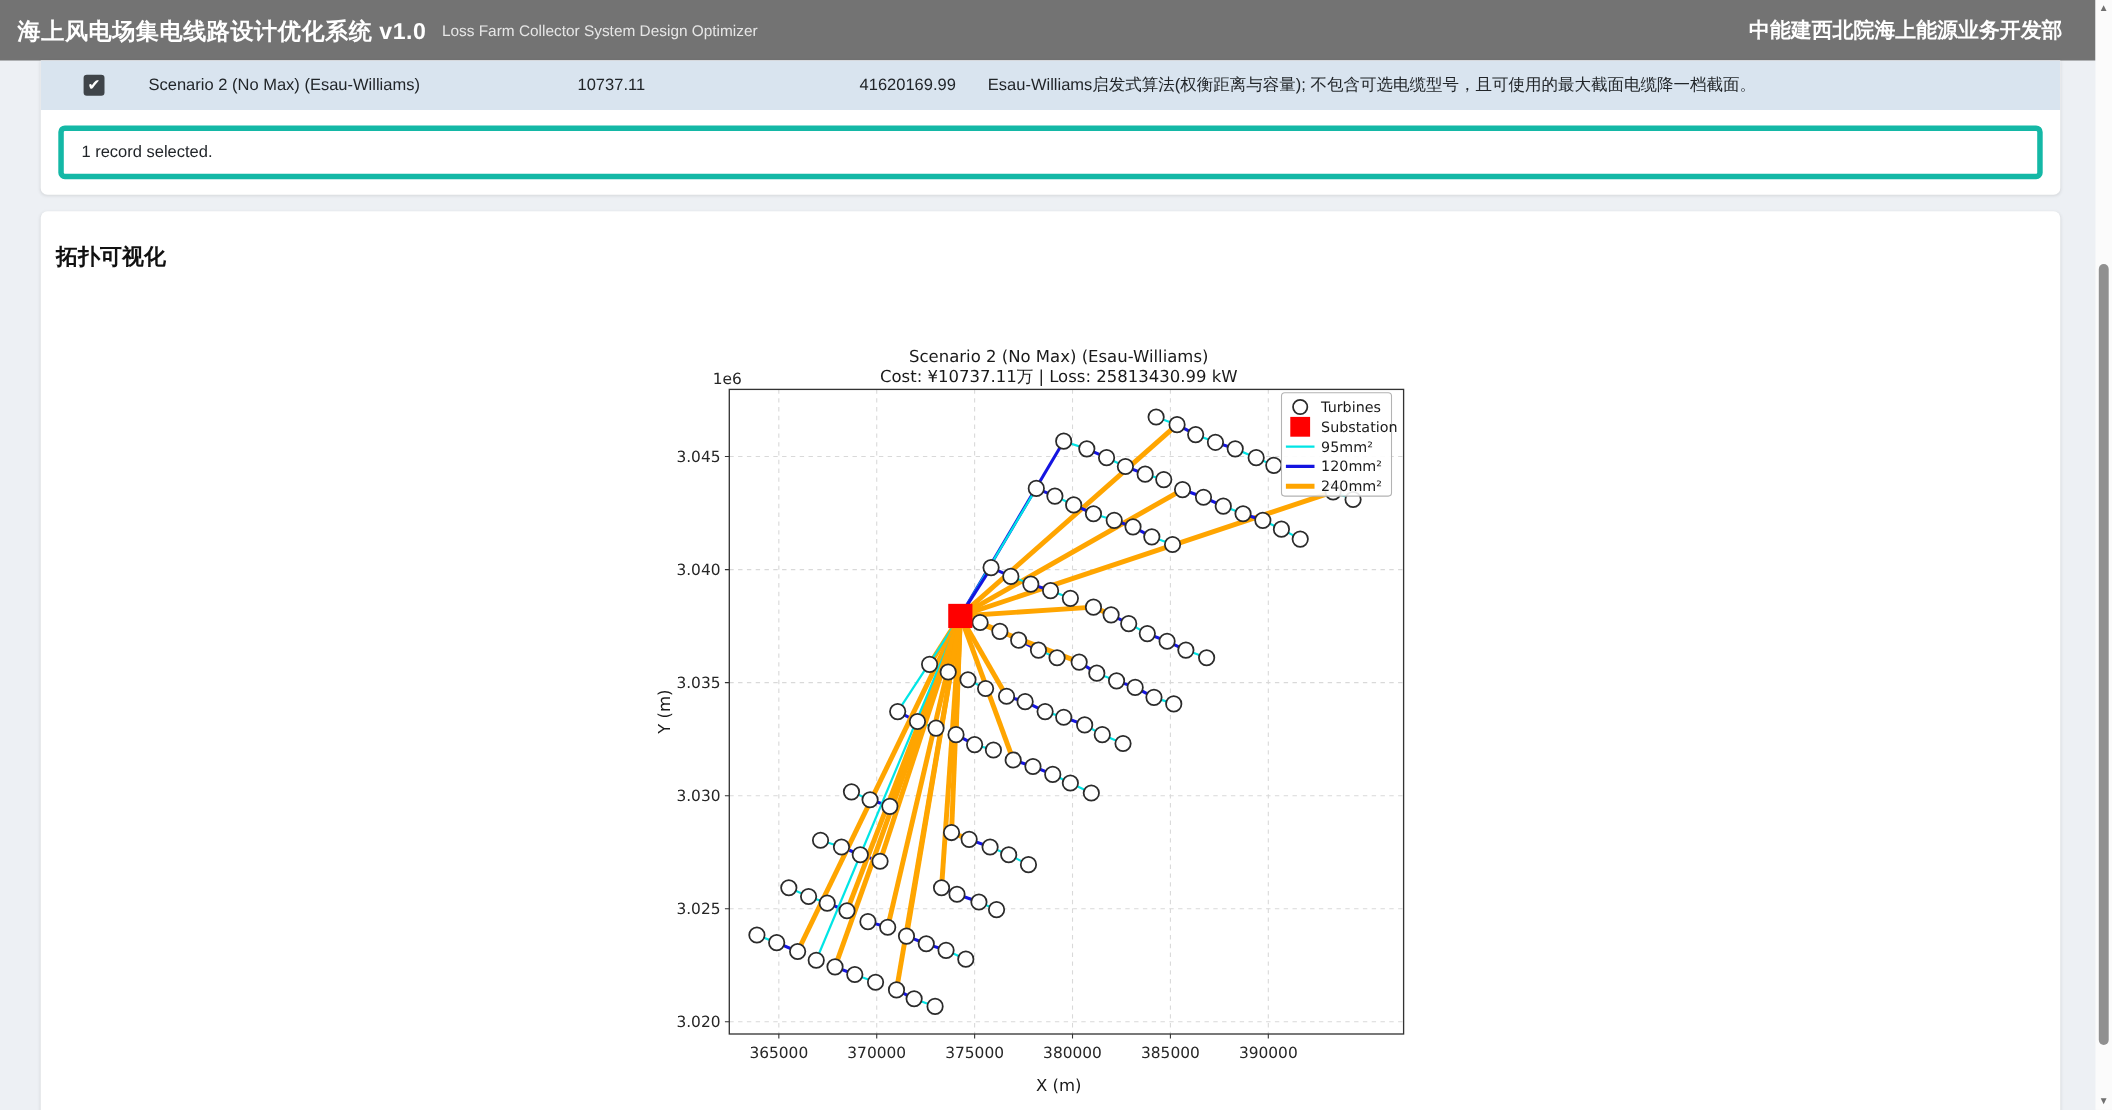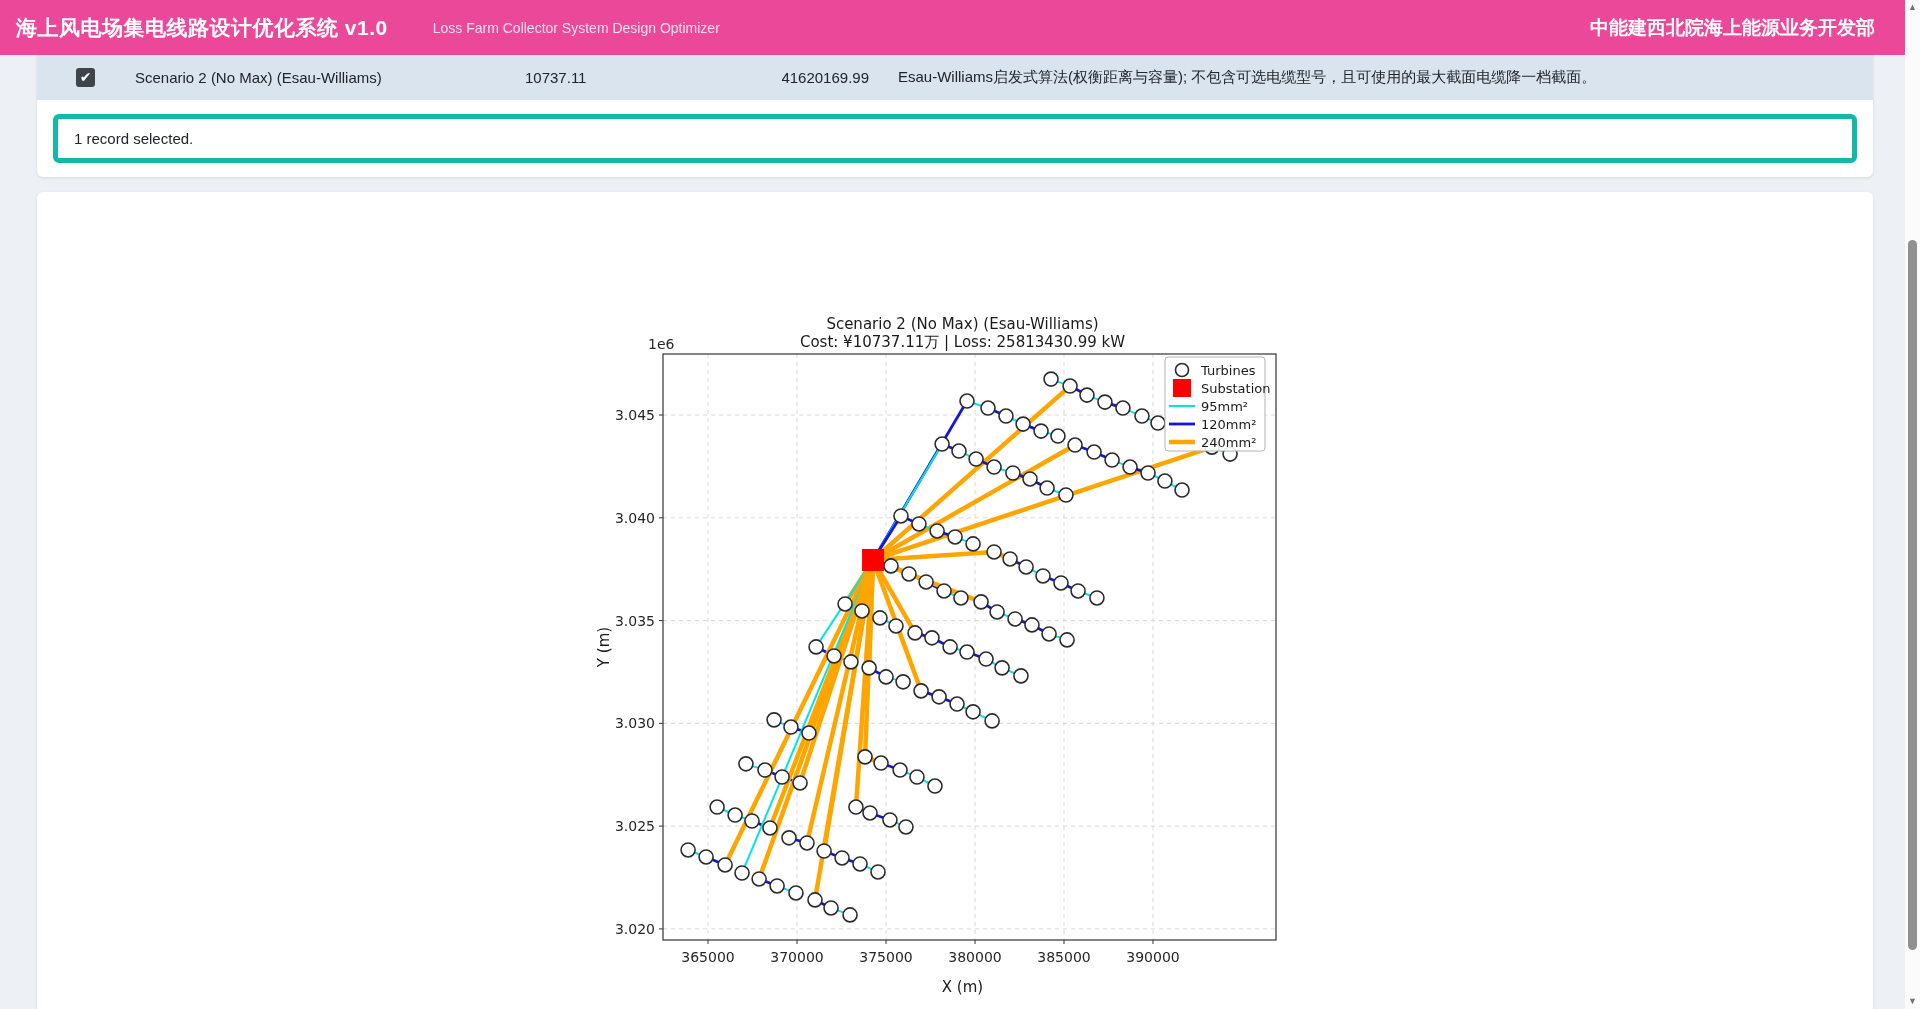--- a/index.html
+++ b/index.html
@@ -1,21 +1,21 @@
 <!DOCTYPE html>
 <html><head>
 <meta charset="utf-8">
 <style>
   * { margin:0; padding:0; box-sizing:border-box; }
   html,body { width:1920px; height:1009px; overflow:hidden;
     font-family:"Liberation Sans","DejaVu Sans",sans-serif; background:#edf0f4; }
 
   
   .header { position:absolute; left:0; top:0; width:1905px; height:55px;
-    background:#ec4899; display:flex; align-items:center; padding:0 30px 0 16px;gap:31px; }
+    background:#737373; display:flex; align-items:center; padding:0 30px 0 16px; }
   .header-title { color:#ffffff; font-size:21px; font-weight:bold; letter-spacing:.5px; }
   .header-subtitle { color:rgba(255,255,255,.82); font-size:14px; margin-left:14px; }
   .header-org { margin-left:auto; color:#ffffff; font-size:19px; font-weight:bold; }
 
   
   .card { position:absolute; left:37px; width:1836px; background:#ffffff;
     border-radius:6px; box-shadow:0 1px 3px rgba(0,0,0,.10); }
   .card1 { top:55px; height:122px; border-radius:0 0 6px 6px; overflow:hidden; }
   .card2 { top:192px; height:1100px; }
 
@@ -64,20 +64,21 @@
     </div>
     <div class="col-name">Scenario 2 (No Max) (Esau-Williams)</div>
     <div class="col-cost">10737.11</div>
     <div class="col-loss">41620169.99</div>
     <div class="col-desc">Esau-Williams启发式算法(权衡距离与容量); 不包含可选电缆型号，且可使用的最大截面电缆降一档截面。</div>
   </div>
   <div class="note-box">1 record selected.</div>
 </div>
 
 <div class="card card2">
+  <div class="section-title">拓扑可视化</div>
   <div class="chart-wrap">
     <svg id="topology-chart" width="700" height="700" viewBox="0 0 700 700">
         <line x1="113.03164924506387" y1="52" x2="113.03164924506387" y2="638" stroke="#d9d9d9" stroke-width="1" stroke-dasharray="4 4"></line>
         <line x1="202.02700348432057" y1="52" x2="202.02700348432057" y2="638" stroke="#d9d9d9" stroke-width="1" stroke-dasharray="4 4"></line>
         <line x1="291.0223577235772" y1="52" x2="291.0223577235772" y2="638" stroke="#d9d9d9" stroke-width="1" stroke-dasharray="4 4"></line>
         <line x1="380.0177119628339" y1="52" x2="380.0177119628339" y2="638" stroke="#d9d9d9" stroke-width="1" stroke-dasharray="4 4"></line>
         <line x1="469.0130662020906" y1="52" x2="469.0130662020906" y2="638" stroke="#d9d9d9" stroke-width="1" stroke-dasharray="4 4"></line>
         <line x1="558.0084204413473" y1="52" x2="558.0084204413473" y2="638" stroke="#d9d9d9" stroke-width="1" stroke-dasharray="4 4"></line>
         <line x1="68" y1="626.9007365836549" x2="681" y2="626.9007365836549" stroke="#d9d9d9" stroke-width="1" stroke-dasharray="4 4"></line>
         <line x1="68" y1="524.1297790249035" x2="681" y2="524.1297790249035" stroke="#d9d9d9" stroke-width="1" stroke-dasharray="4 4"></line>

